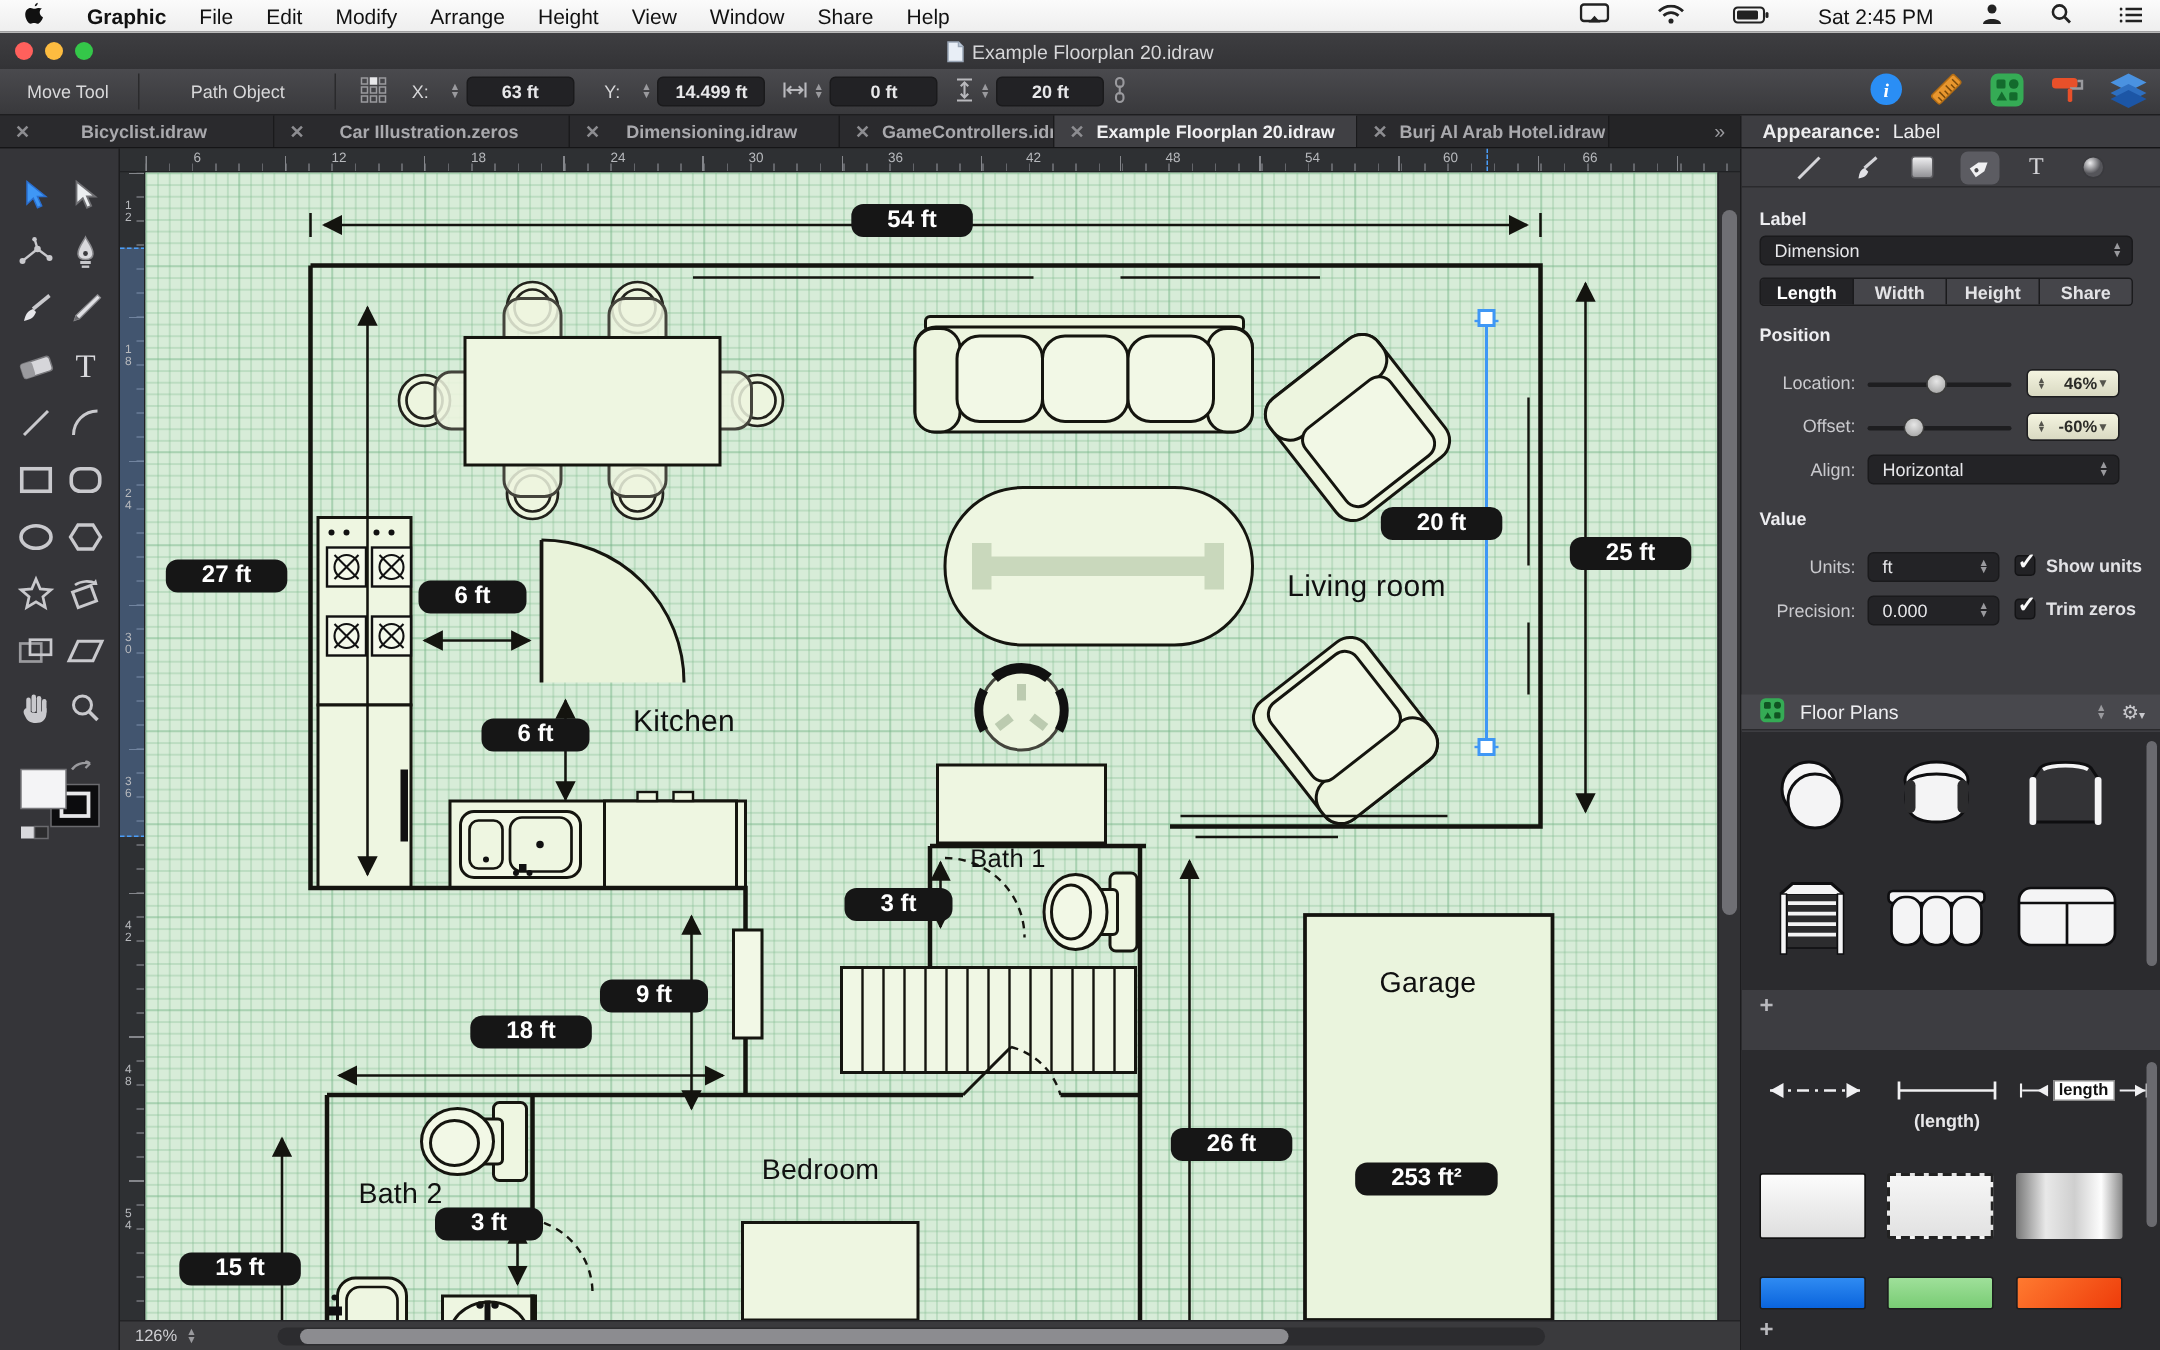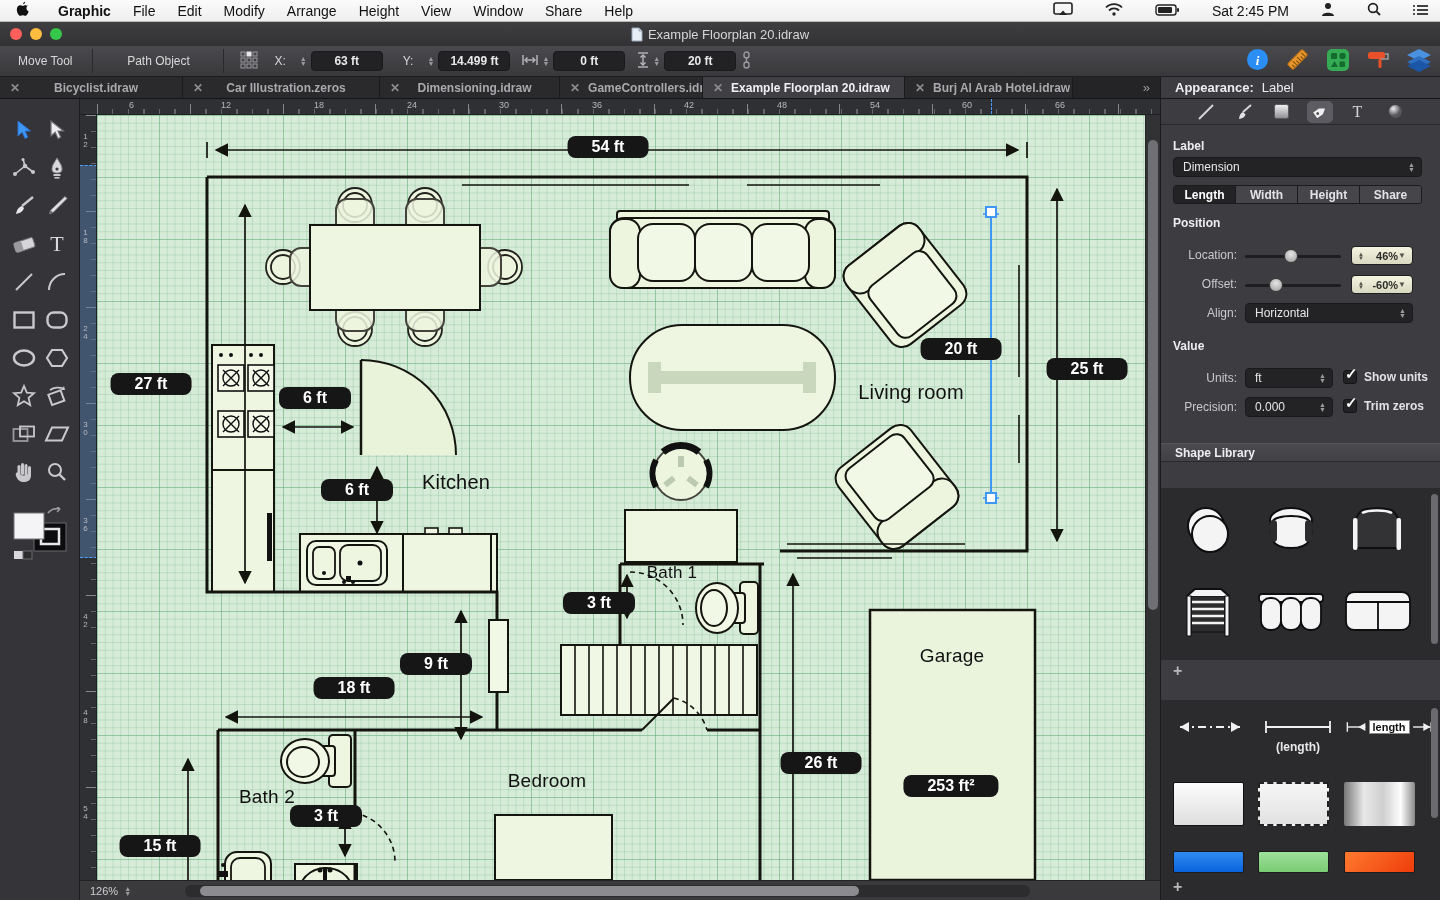--- a/index.html
+++ b/index.html
@@ -940,22 +940,36 @@
             <span>▼</span>
           </span>
       </div>
       <div class="checkline" style="top:300px;left:182px;">
         <span class="checkbox">
             <span class="mark">✓</span>
           </span>
           <span>Trim zeros</span>
       </div>
 
-      <div class="band" style="top:344px;height:19px;">
-        <span style="position:absolute;left:14px;top:2px;font-weight:bold;color:#ededf0;font-size:12px;">Shape Library</span>
+      <div class="libraryrow" style="top:364px;">
+        <span style="margin-left:12px;margin-right:10px;"><svg width="17" height="17" viewBox="0 0 17 17">
+              <rect x="0.5" y="0.5" width="16" height="16" rx="3.5" fill="#35ab55"></rect>
+              <g fill="#105422">
+                <rect x="3" y="3" width="4.5" height="4.5" rx="1"></rect>
+                <circle cx="12" cy="5.2" r="2.3"></circle>
+                <path d="M3,14 L5.5,9.8 L8,14 Z"></path>
+                <rect x="9.8" y="9.8" width="4.2" height="4.2" rx="1"></rect>
+              </g>
+            </svg></span>
+        <span>Floor Plans</span>
+        <span class="stepper" style="margin-left:auto;">
+            <span>▲</span>
+            <span>▼</span>
+          </span>
+        <span style="margin:0 10px 0 6px;color:#c9c9cd;">⚙<span style="font-size:8px;">▾</span></span>
       </div>
       <div class="darkpanel" style="top:389px;height:172px;">
         <div class="shape-cell" style="left:16px;top:12px;width:62px;height:62px;">
           <svg width="54" height="54" viewBox="0 0 54 54">
               <circle cx="25" cy="22" r="18" fill="#f4f4f5" stroke="#0e0e10" stroke-width="2"></circle>
               <circle cx="29" cy="30" r="18" fill="#f4f4f5" stroke="#0e0e10" stroke-width="2"></circle>
             </svg>
         </div>
         <div class="shape-cell" style="left:99px;top:12px;width:62px;height:62px;">
           <svg width="54" height="54" viewBox="0 0 54 54">

